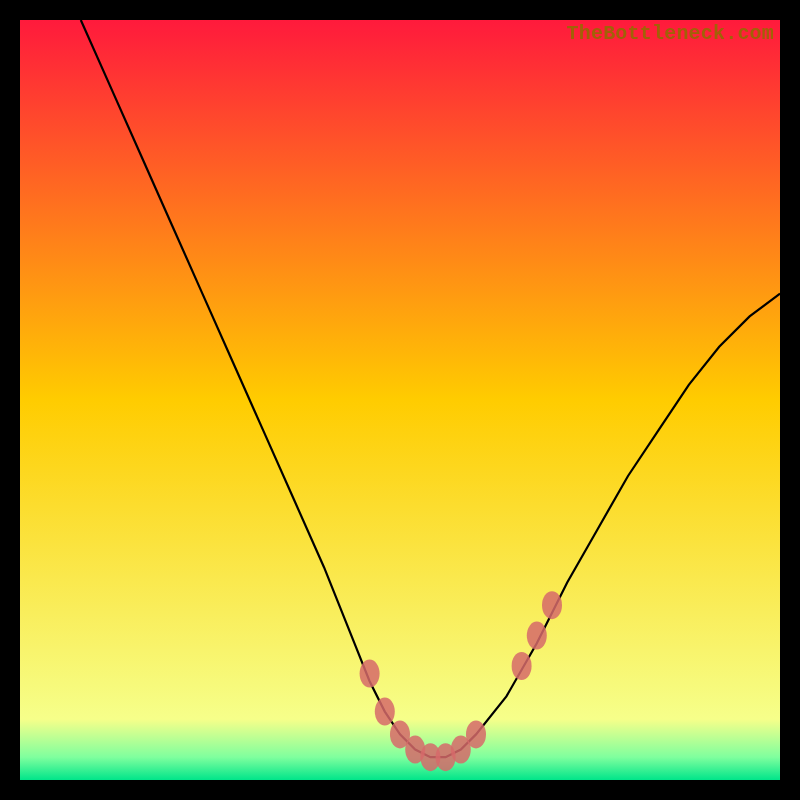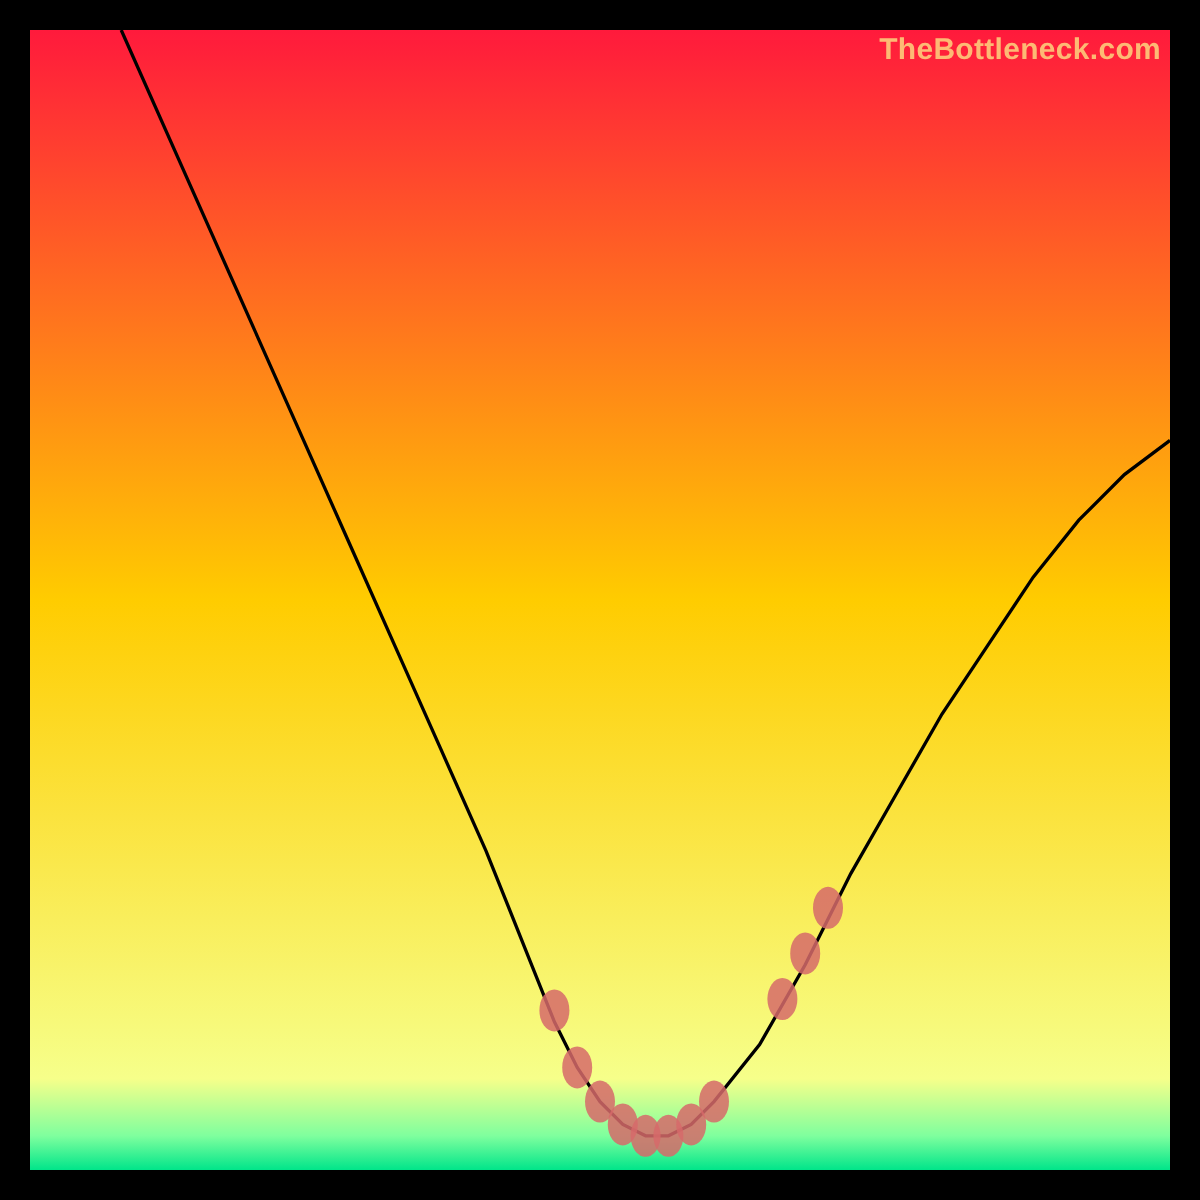--- a/index.html
+++ b/index.html
@@ -22,24 +22,24 @@
     position: absolute;
     left: 0;
     top: 0;
     width: 760px;
     height: 760px;
   }
   .watermark {
     position: absolute;
     top: 2px;
     right: 6px;
-    font-family: Liberation Sans, sans-serif;
+    font-family: Liberation Mono, monospace;
     font-size: 20px;
     font-weight: 600;
-    color: #fdba74;
+    color: #a16207;
     letter-spacing: 0.2px;
   }
 </style>
 </head>
 <body>
 
 <div class="frame">
   <svg class="plot" viewBox="0 0 760 760">
     <defs>
       <linearGradient id="bg" x1="0" y1="0" x2="0" y2="1">

